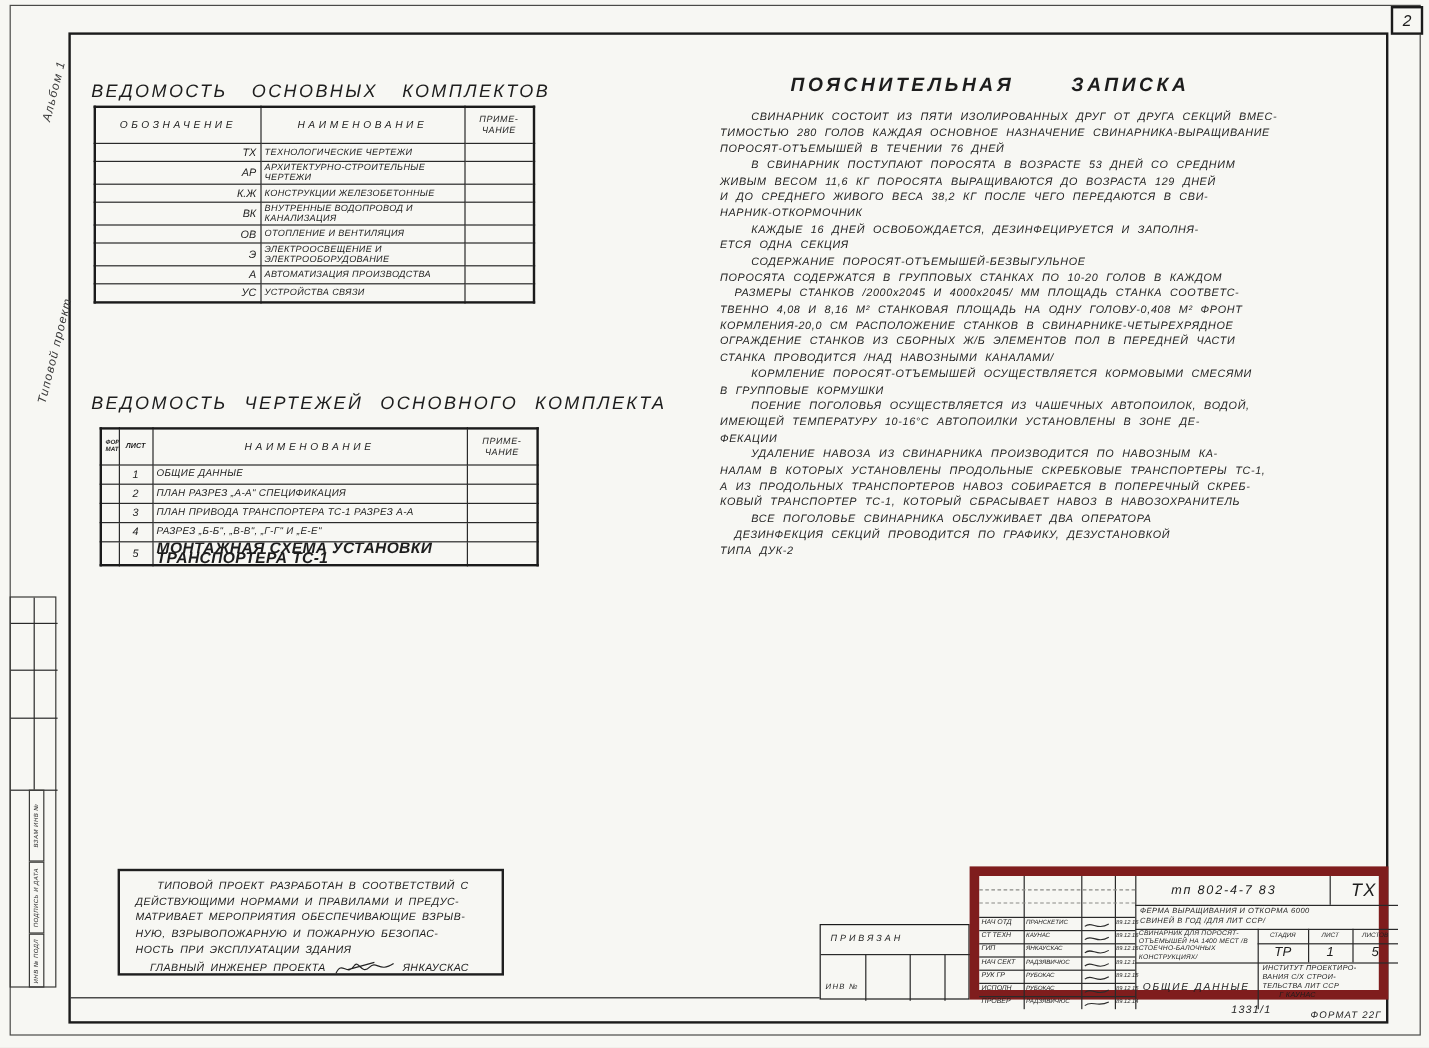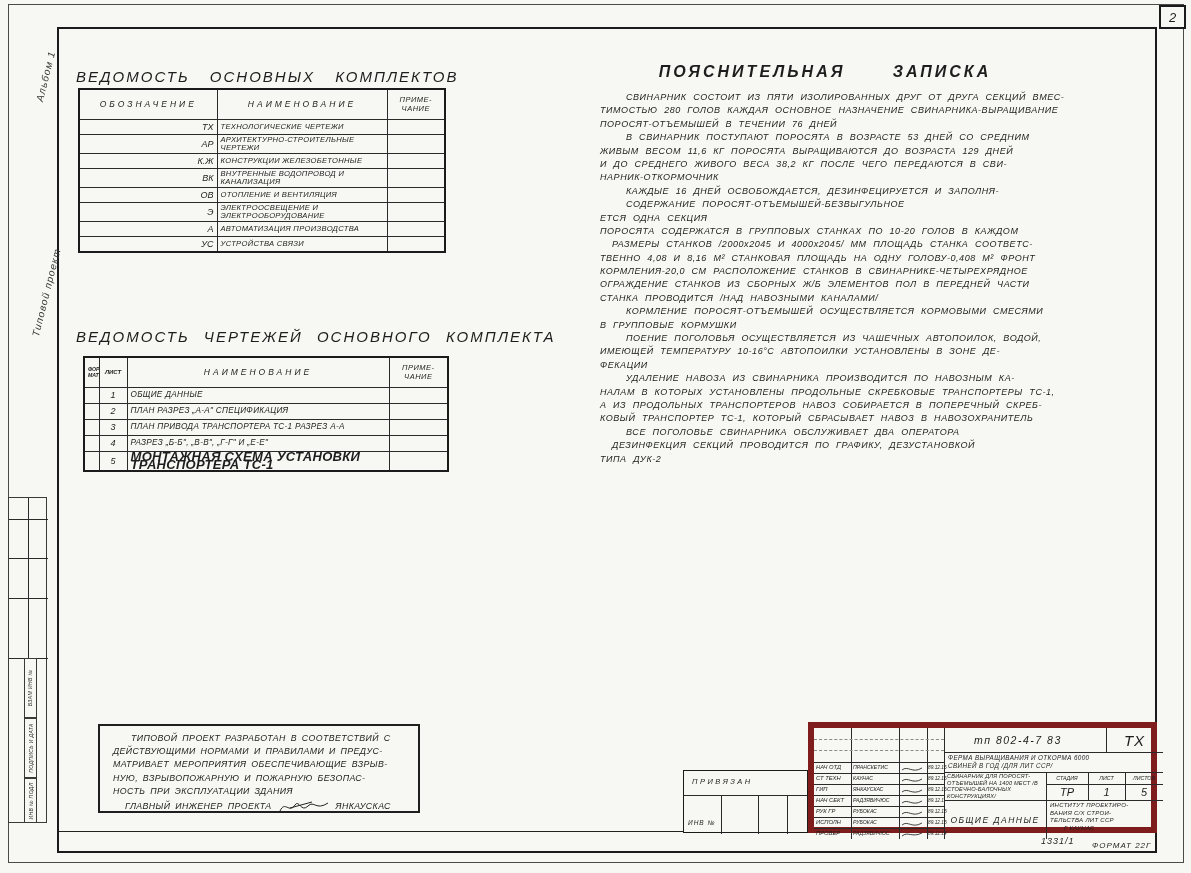--- a/index.html
+++ b/index.html
@@ -29,21 +29,21 @@
               text-align:center;white-space:nowrap;}
   .nline{height:13.4px;font-size:9px;font-style:italic;white-space:nowrap;
          letter-spacing:0.55px;word-spacing:3.5px;}
   .ind{padding-left:26px;}
   .ind-sm{padding-left:12px;}
   
   .comp-box{left:98px;top:724px;width:322px;height:89px;border:2px solid #1f1f1f;padding:6px 12px 0 13px;}
   .cline{font-size:8.8px;font-style:italic;letter-spacing:0.4px;word-spacing:2px;line-height:13.2px;white-space:nowrap;}
   .sig-row{display:flex;align-items:center;gap:6px;margin-top:1px;}
   
-  .tb{border:6px solid #7f1d1d;}
+  .tb{border:8px solid #7f1d1d;}
   .tb-cell{position:absolute;box-sizing:border-box;font-style:italic;overflow:visible;}
   .vline{position:absolute;width:1px;background:#2a2a2a;}
   .hline{position:absolute;height:1px;background:#2a2a2a;}
   .hline-dash{position:absolute;height:0;border-top:1px dashed #8a8a86;}
   .role{font-size:5.8px;letter-spacing:0;}
   .pname{font-size:5.2px;letter-spacing:0;}
   .pdate{font-size:4.8px;letter-spacing:0;}
   .rot{transform:rotate(-90deg);white-space:nowrap;font-size:5px;font-style:italic;letter-spacing:0.4px;}
   .cellflex{display:flex;align-items:center;justify-content:center;}
 </style>
@@ -189,22 +189,22 @@
 
   <div class="abs" style="left:600px;top:92px;width:455px;">
     <div class="nline ind">СВИНАРНИК СОСТОИТ ИЗ ПЯТИ ИЗОЛИРОВАННЫХ ДРУГ ОТ ДРУГА СЕКЦИЙ ВМЕС-</div>
     <div class="nline">ТИМОСТЬЮ 280 ГОЛОВ КАЖДАЯ ОСНОВНОЕ НАЗНАЧЕНИЕ СВИНАРНИКА-ВЫРАЩИВАНИЕ</div>
     <div class="nline">ПОРОСЯТ-ОТЪЕМЫШЕЙ В ТЕЧЕНИИ 76 ДНЕЙ</div>
     <div class="nline ind">В СВИНАРНИК ПОСТУПАЮТ ПОРОСЯТА В ВОЗРАСТЕ 53 ДНЕЙ СО СРЕДНИМ</div>
     <div class="nline">ЖИВЫМ ВЕСОМ 11,6 КГ ПОРОСЯТА ВЫРАЩИВАЮТСЯ ДО ВОЗРАСТА 129 ДНЕЙ</div>
     <div class="nline">И ДО СРЕДНЕГО ЖИВОГО ВЕСА 38,2 КГ ПОСЛЕ ЧЕГО ПЕРЕДАЮТСЯ В СВИ-</div>
     <div class="nline">НАРНИК-ОТКОРМОЧНИК</div>
     <div class="nline ind">КАЖДЫЕ 16 ДНЕЙ ОСВОБОЖДАЕТСЯ, ДЕЗИНФЕЦИРУЕТСЯ И ЗАПОЛНЯ-</div>
+    <div class="nline">ЕТСЯ ОДНА СЕКЦИЯ</div>
     <div class="nline ind">СОДЕРЖАНИЕ ПОРОСЯТ-ОТЪЕМЫШЕЙ-БЕЗВЫГУЛЬНОЕ</div>
-    <div class="nline">ЕТСЯ ОДНА СЕКЦИЯ</div>
     <div class="nline">ПОРОСЯТА СОДЕРЖАТСЯ В ГРУППОВЫХ СТАНКАХ ПО 10-20 ГОЛОВ В КАЖДОМ</div>
     <div class="nline ind-sm">РАЗМЕРЫ СТАНКОВ /2000х2045 И 4000х2045/ ММ ПЛОЩАДЬ СТАНКА СООТВЕТС-</div>
     <div class="nline">ТВЕННО 4,08 И 8,16 М² СТАНКОВАЯ ПЛОЩАДЬ НА ОДНУ ГОЛОВУ-0,408 М² ФРОНТ</div>
     <div class="nline">КОРМЛЕНИЯ-20,0 СМ РАСПОЛОЖЕНИЕ СТАНКОВ В СВИНАРНИКЕ-ЧЕТЫРЕХРЯДНОЕ</div>
     <div class="nline">ОГРАЖДЕНИЕ СТАНКОВ ИЗ СБОРНЫХ Ж/Б ЭЛЕМЕНТОВ ПОЛ В ПЕРЕДНЕЙ ЧАСТИ</div>
     <div class="nline">СТАНКА ПРОВОДИТСЯ /НАД НАВОЗНЫМИ КАНАЛАМИ/</div>
     <div class="nline ind">КОРМЛЕНИЕ ПОРОСЯТ-ОТЪЕМЫШЕЙ ОСУЩЕСТВЛЯЕТСЯ КОРМОВЫМИ СМЕСЯМИ</div>
     <div class="nline">В ГРУППОВЫЕ КОРМУШКИ</div>
     <div class="nline ind">ПОЕНИЕ ПОГОЛОВЬЯ ОСУЩЕСТВЛЯЕТСЯ ИЗ ЧАШЕЧНЫХ АВТОПОИЛОК, ВОДОЙ,</div>
     <div class="nline">ИМЕЮЩЕЙ ТЕМПЕРАТУРУ 10-16°С АВТОПОИЛКИ УСТАНОВЛЕНЫ В ЗОНЕ ДЕ-</div>
@@ -314,16 +314,16 @@
 
     <div class="tb-cell hand cellflex" style="left:130px;top:72px;width:102px;height:39px;font-size:8.5px;letter-spacing:1.5px;">ОБЩИЕ ДАННЫЕ</div>
     <div class="tb-cell hand" style="left:236px;top:74px;font-size:6px;line-height:7.6px;letter-spacing:0.3px;">
       <div>ИНСТИТУТ ПРОЕКТИРО-</div>
       <div>ВАНИЯ С/Х СТРОИ-</div>
       <div>ТЕЛЬСТВА ЛИТ ССР</div>
       <div style="padding-left:14px;">Г КАУНАС</div>
     </div>
   </div>
 
-  <div class="abs hand" style="left:1026px;top:836px;font-size:9px;letter-spacing:1px;margin-left:15px;">1331/1</div>
+  <div class="abs hand" style="left:1026px;top:836px;font-size:9px;letter-spacing:1px;">1331/1</div>
   <div class="abs hand" style="left:1092px;top:841px;font-size:8px;letter-spacing:1px;">ФОРМАТ 22Г</div>
 
 </div>
 
 </body></html>

